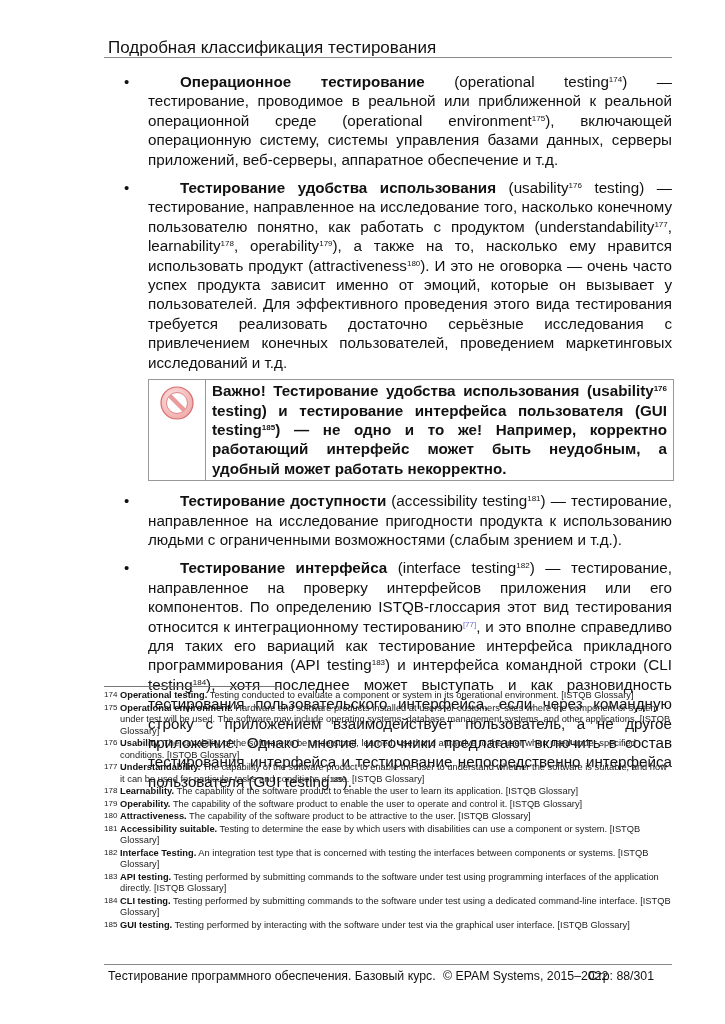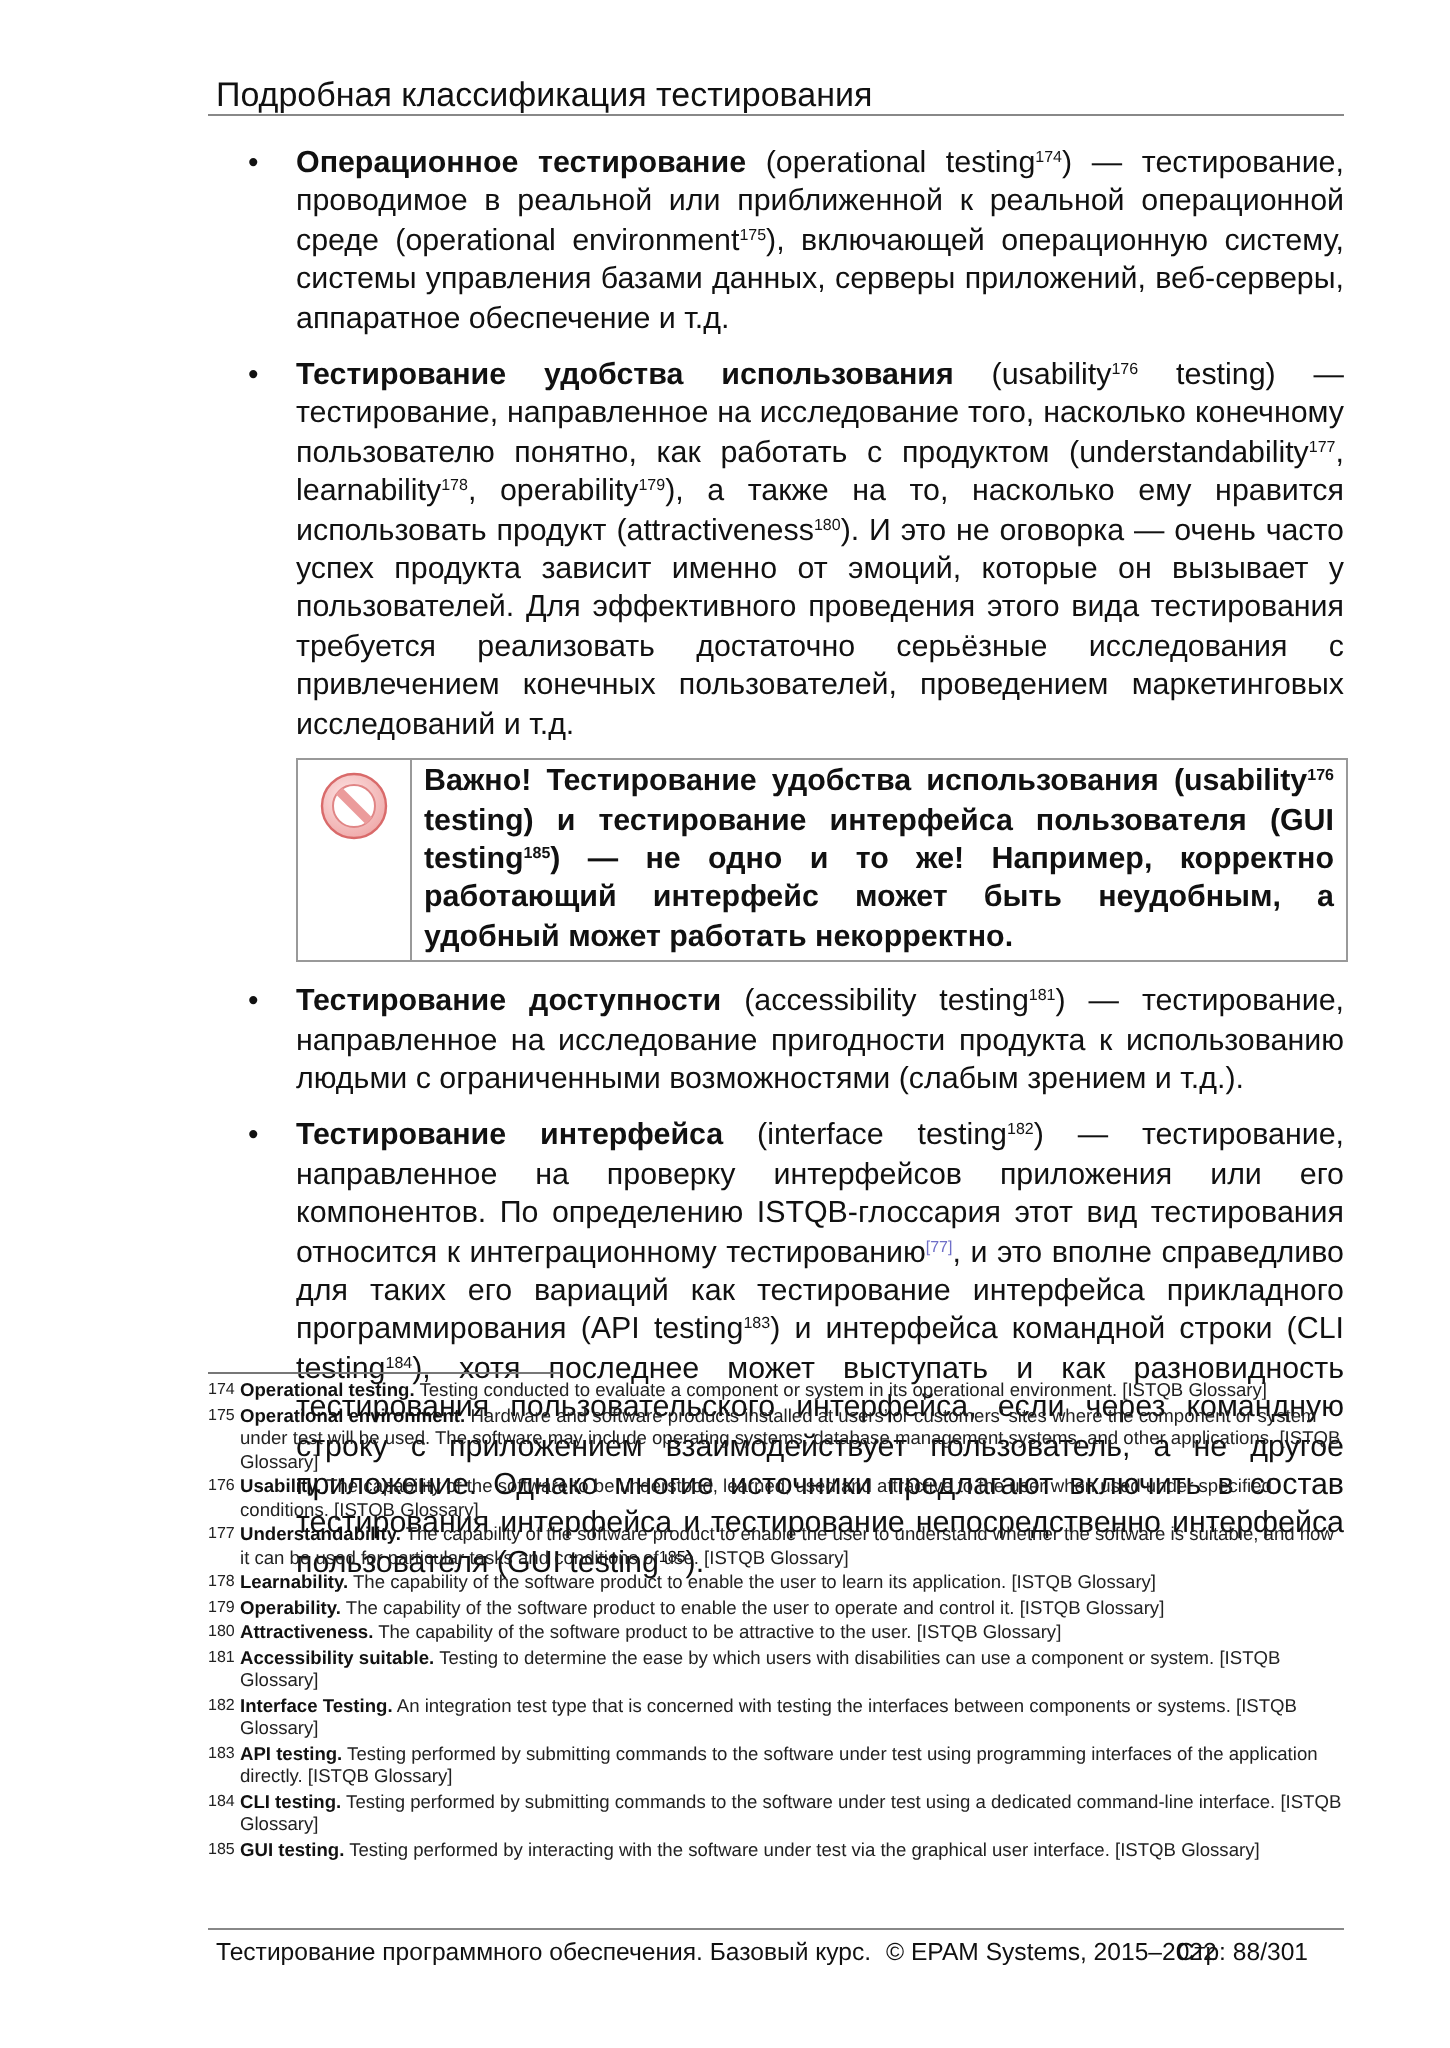--- a/index.html
+++ b/index.html
@@ -5,21 +5,21 @@
   html, body { margin: 0; padding: 0; background: #ffffff; }
   body { width: 725px; height: 1024px; position: relative; overflow: hidden;
          font-family: "Liberation Sans", sans-serif; color: #111; }
   .header { position: absolute; left: 108px; top: 38px; font-size: 17px; color: #111; }
   .header-rule { position: absolute; left: 104px; top: 57px; width: 568px; height: 1px; background: #888; }
 
   .main { position: absolute; left: 108px; top: 72px; width: 564px; }
   .bullet { position: relative; padding-left: 40px; font-size: 15.2px; line-height: 19.4px;
             text-align: justify; margin-bottom: 9px; }
   .bullet-dot { position: absolute; left: 16px; top: 0; font-size: 15px; }
-  .bullet b { font-weight: bold; }
+  .bullet b { font-weight: bold; margin-left: 32px; }
   sup { font-size: 8px; line-height: 0; vertical-align: 5px; }
   sup.ref { color: #6f6fc8; }
 
   .note { margin: -2px 0 10px 40px; width: 524px; display: flex; border: 1px solid #999; }
   .note-icon-cell { width: 56px; border-right: 1px solid #999; display: flex; justify-content: center; padding-top: 5px; }
   .note-text { flex: 1; padding: 1px 6px 2px 6px; font-size: 15.2px; line-height: 19.4px; text-align: justify; font-weight: bold; }
 
   .fn-rule { position: absolute; left: 104px; top: 686px; width: 176px; height: 1px; background: #777; }
   .footnotes { position: absolute; left: 104px; top: 690px; width: 570px; }
   .fn { position: relative; padding-left: 16px; font-size: 9.3px; line-height: 11.5px; color: #222; margin-bottom: 1px; }

